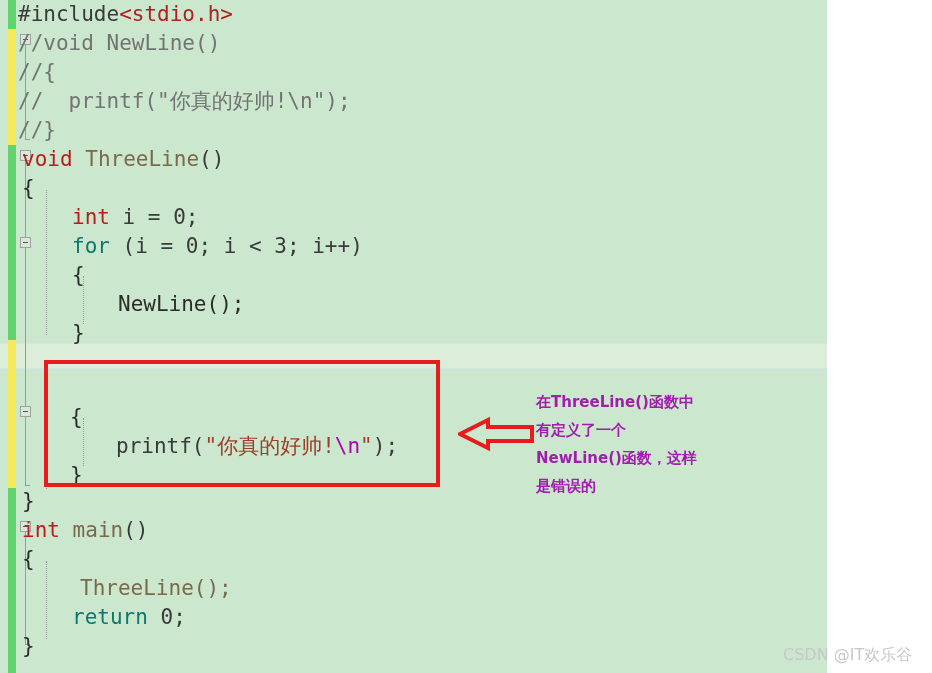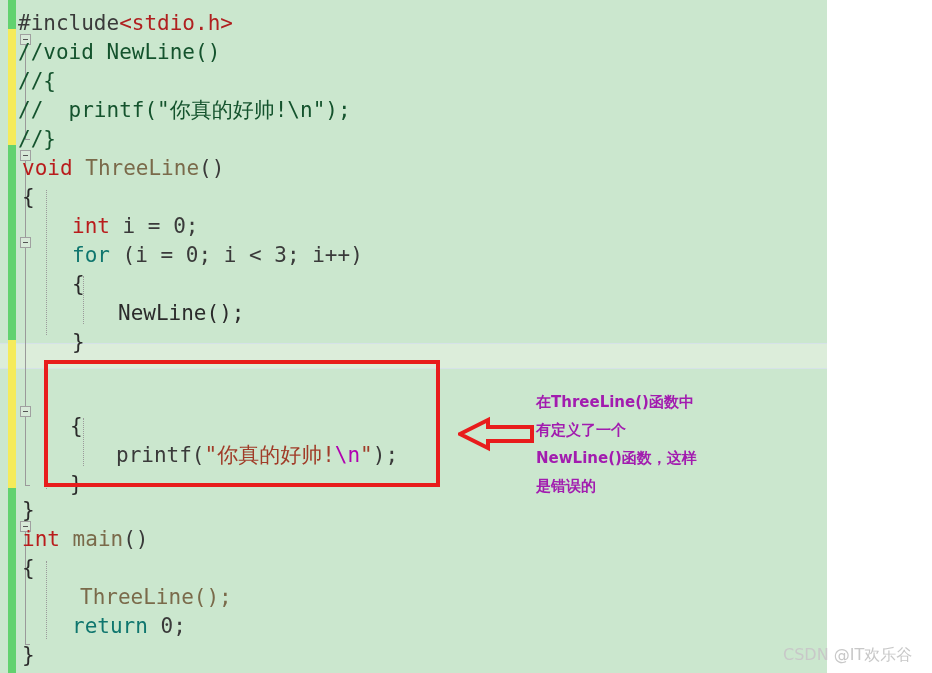--- a/index.html
+++ b/index.html
@@ -89,40 +89,40 @@
   
   .indent-guide {
     position: absolute;
     width: 0;
     border-left: 1px dotted #9b9b9b;
   }
 
   
   #code {
     position: absolute;
-    left: 0; top: 9px;
+    left: 0; top: 0;
     width: 827px;
     height: 566px;
   }
   .line {
     position: absolute;
     left: 16px;
     height: 29px;
     line-height: 29px;
     font-size: 21px;
     white-space: pre;
     font-family: "DejaVu Sans Mono", "Liberation Mono", monospace;
     color: #2b2b2b;
     letter-spacing: 0px;
   }
   .kw      { color: #b91c1c; }
   .kwc     { color: #0f766e; }   
   .ident   { color: #3a3a3a; }
   .fn      { color: #7a6a4a; }
-  .cmt     { color: #14532d; }
+  .cmt     { color: #737373; }
   .str     { color: #a03c28; }
   .esc     { color: #b000b0; }
   .pp      { color: #3a3a3a; }
   .inc     { color: #b02020; }
 
   .squiggle {
     text-decoration: underline;
     text-decoration-style: wavy;
     text-decoration-color: #d03030;
     text-decoration-thickness: 1px;

